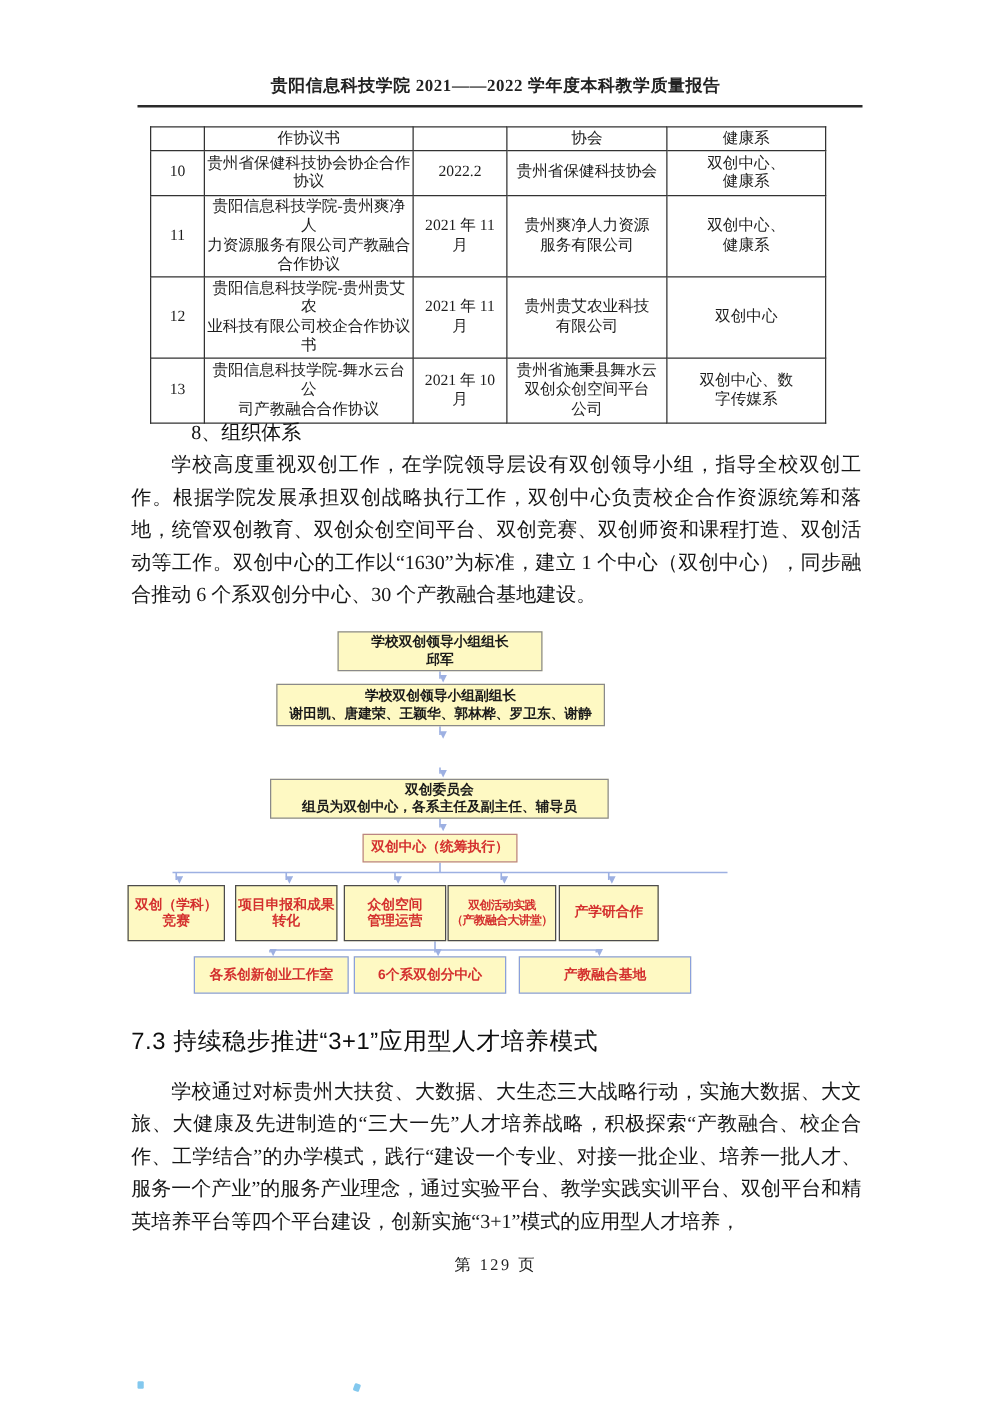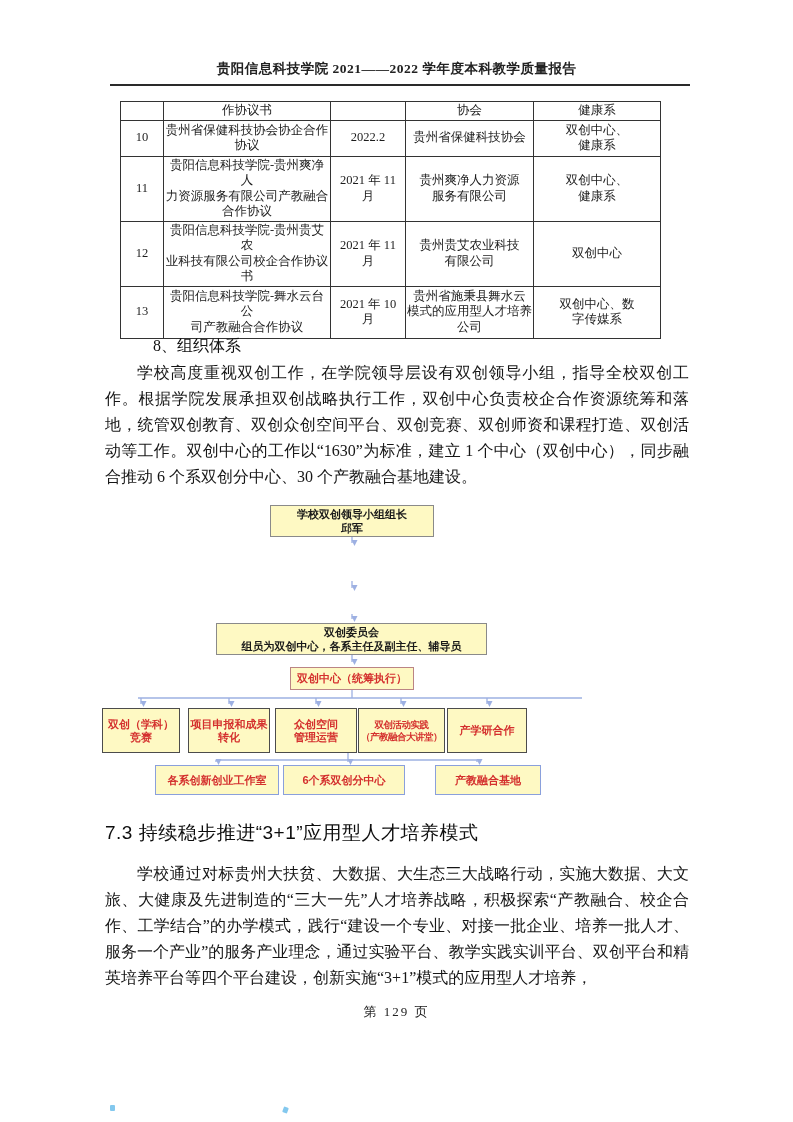--- a/index.html
+++ b/index.html
@@ -101,21 +101,21 @@
 有限公司</td>
     <td>双创中心</td>
   </tr>
   <tr style="height:52px">
     <td>13</td>
     <td>贵阳信息科技学院-舞水云台公
 司产教融合合作协议</td>
     <td>2021 年 10
 月</td>
     <td>贵州省施秉县舞水云
-模式的应用型人才培养
+双创众创空间平台
 公司</td>
     <td>双创中心、数
 字传媒系</td>
   </tr>
 </tbody>
   </table>
 
 <div class="sec8-heading">8、组织体系</div>
 <div class="para para1">学校高度重视双创工作，在学院领导层设有双创领导小组，指导全校双创工作。根据学院发展承担双创战略执行工作，双创中心负责校企合作资源统筹和落地，统管双创教育、双创众创空间平台、双创竞赛、双创师资和课程打造、双创活动等工作。双创中心的工作以“1630”为标准，建立 1 个中心（双创中心），同步融合推动 6 个系双创分中心、30 个产教融合基地建设。</div>
 
@@ -141,37 +141,39 @@
       <line x1="253" y1="253" x2="253" y2="260"></line>
       <line x1="121" y1="260" x2="382" y2="260"></line>
       <line x1="121" y1="260" x2="121" y2="262" marker-end="url(#arr)"></line>
       <line x1="253" y1="260" x2="253" y2="262" marker-end="url(#arr)"></line>
       <line x1="382" y1="260" x2="382" y2="262" marker-end="url(#arr)"></line>
     </g>
   </svg>
 
   <div class="cbox" style="left:175px; top:5px;   width:164px; height:32px;">学校双创领导小组组长
 邱军</div>
+  <div class="cbox" style="left:126px; top:47px;  width:263px; height:34px;">学校双创领导小组副组长
+谢田凯、唐建荣、王颖华、郭林桦、罗卫东、谢静</div>
   <div class="cbox" style="left:121px; top:123px; width:271px; height:32px;">双创委员会
 组员为双创中心，各系主任及副主任、辅导员</div>
   <div class="cbox red ebox" style="left:195px; top:167px; width:124px; height:23px;font-family:Liberation Mono, monospace;">双创中心（统筹执行）</div>
 
   <div class="cbox red fn" style="left:7px;   top:208px; width:78px; height:45px;">双创（学科）
 竞赛</div>
   <div class="cbox red fn" style="left:93px;  top:208px; width:82px; height:45px;">项目申报和成果
 转化</div>
   <div class="cbox red fn tight" style="left:263px; top:208px; width:87px; height:45px;">双创活动实践
 （产教融合大讲堂）</div>
   <div class="cbox red fn" style="left:180px; top:208px; width:82px; height:45px;">众创空间
 管理运营</div>
   <div class="cbox red fn" style="left:352px; top:208px; width:80px; height:45px;">产学研合作</div>
 
   <div class="cbox red base" style="left:60px;  top:265px; width:124px; height:30px;">各系创新创业工作室</div>
   <div class="cbox red base" style="left:188px; top:265px; width:122px; height:30px;">6个系双创分中心</div>
-  <div class="cbox red base" style="left:320px; top:265px; width:106px; height:30px;margin-left:20px;">产教融合基地</div>
+  <div class="cbox red base" style="left:320px; top:265px; width:138px; height:30px;">产教融合基地</div>
 </div>
 
 <div class="sec73-heading">7.3 持续稳步推进“3+1”应用型人才培养模式</div>
 <div class="para para2">学校通过对标贵州大扶贫、大数据、大生态三大战略行动，实施大数据、大文旅、大健康及先进制造的“三大一先”人才培养战略，积极探索“产教融合、校企合作、工学结合”的办学模式，践行“建设一个专业、对接一批企业、培养一批人才、服务一个产业”的服务产业理念，通过实验平台、教学实践实训平台、双创平台和精英培养平台等四个平台建设，创新实施“3+1”模式的应用型人才培养，</div>
 
 <div class="doc-footer">第 129 页</div>
 
 <div class="speck speck1"></div>
 <div class="speck speck2"></div>
 

